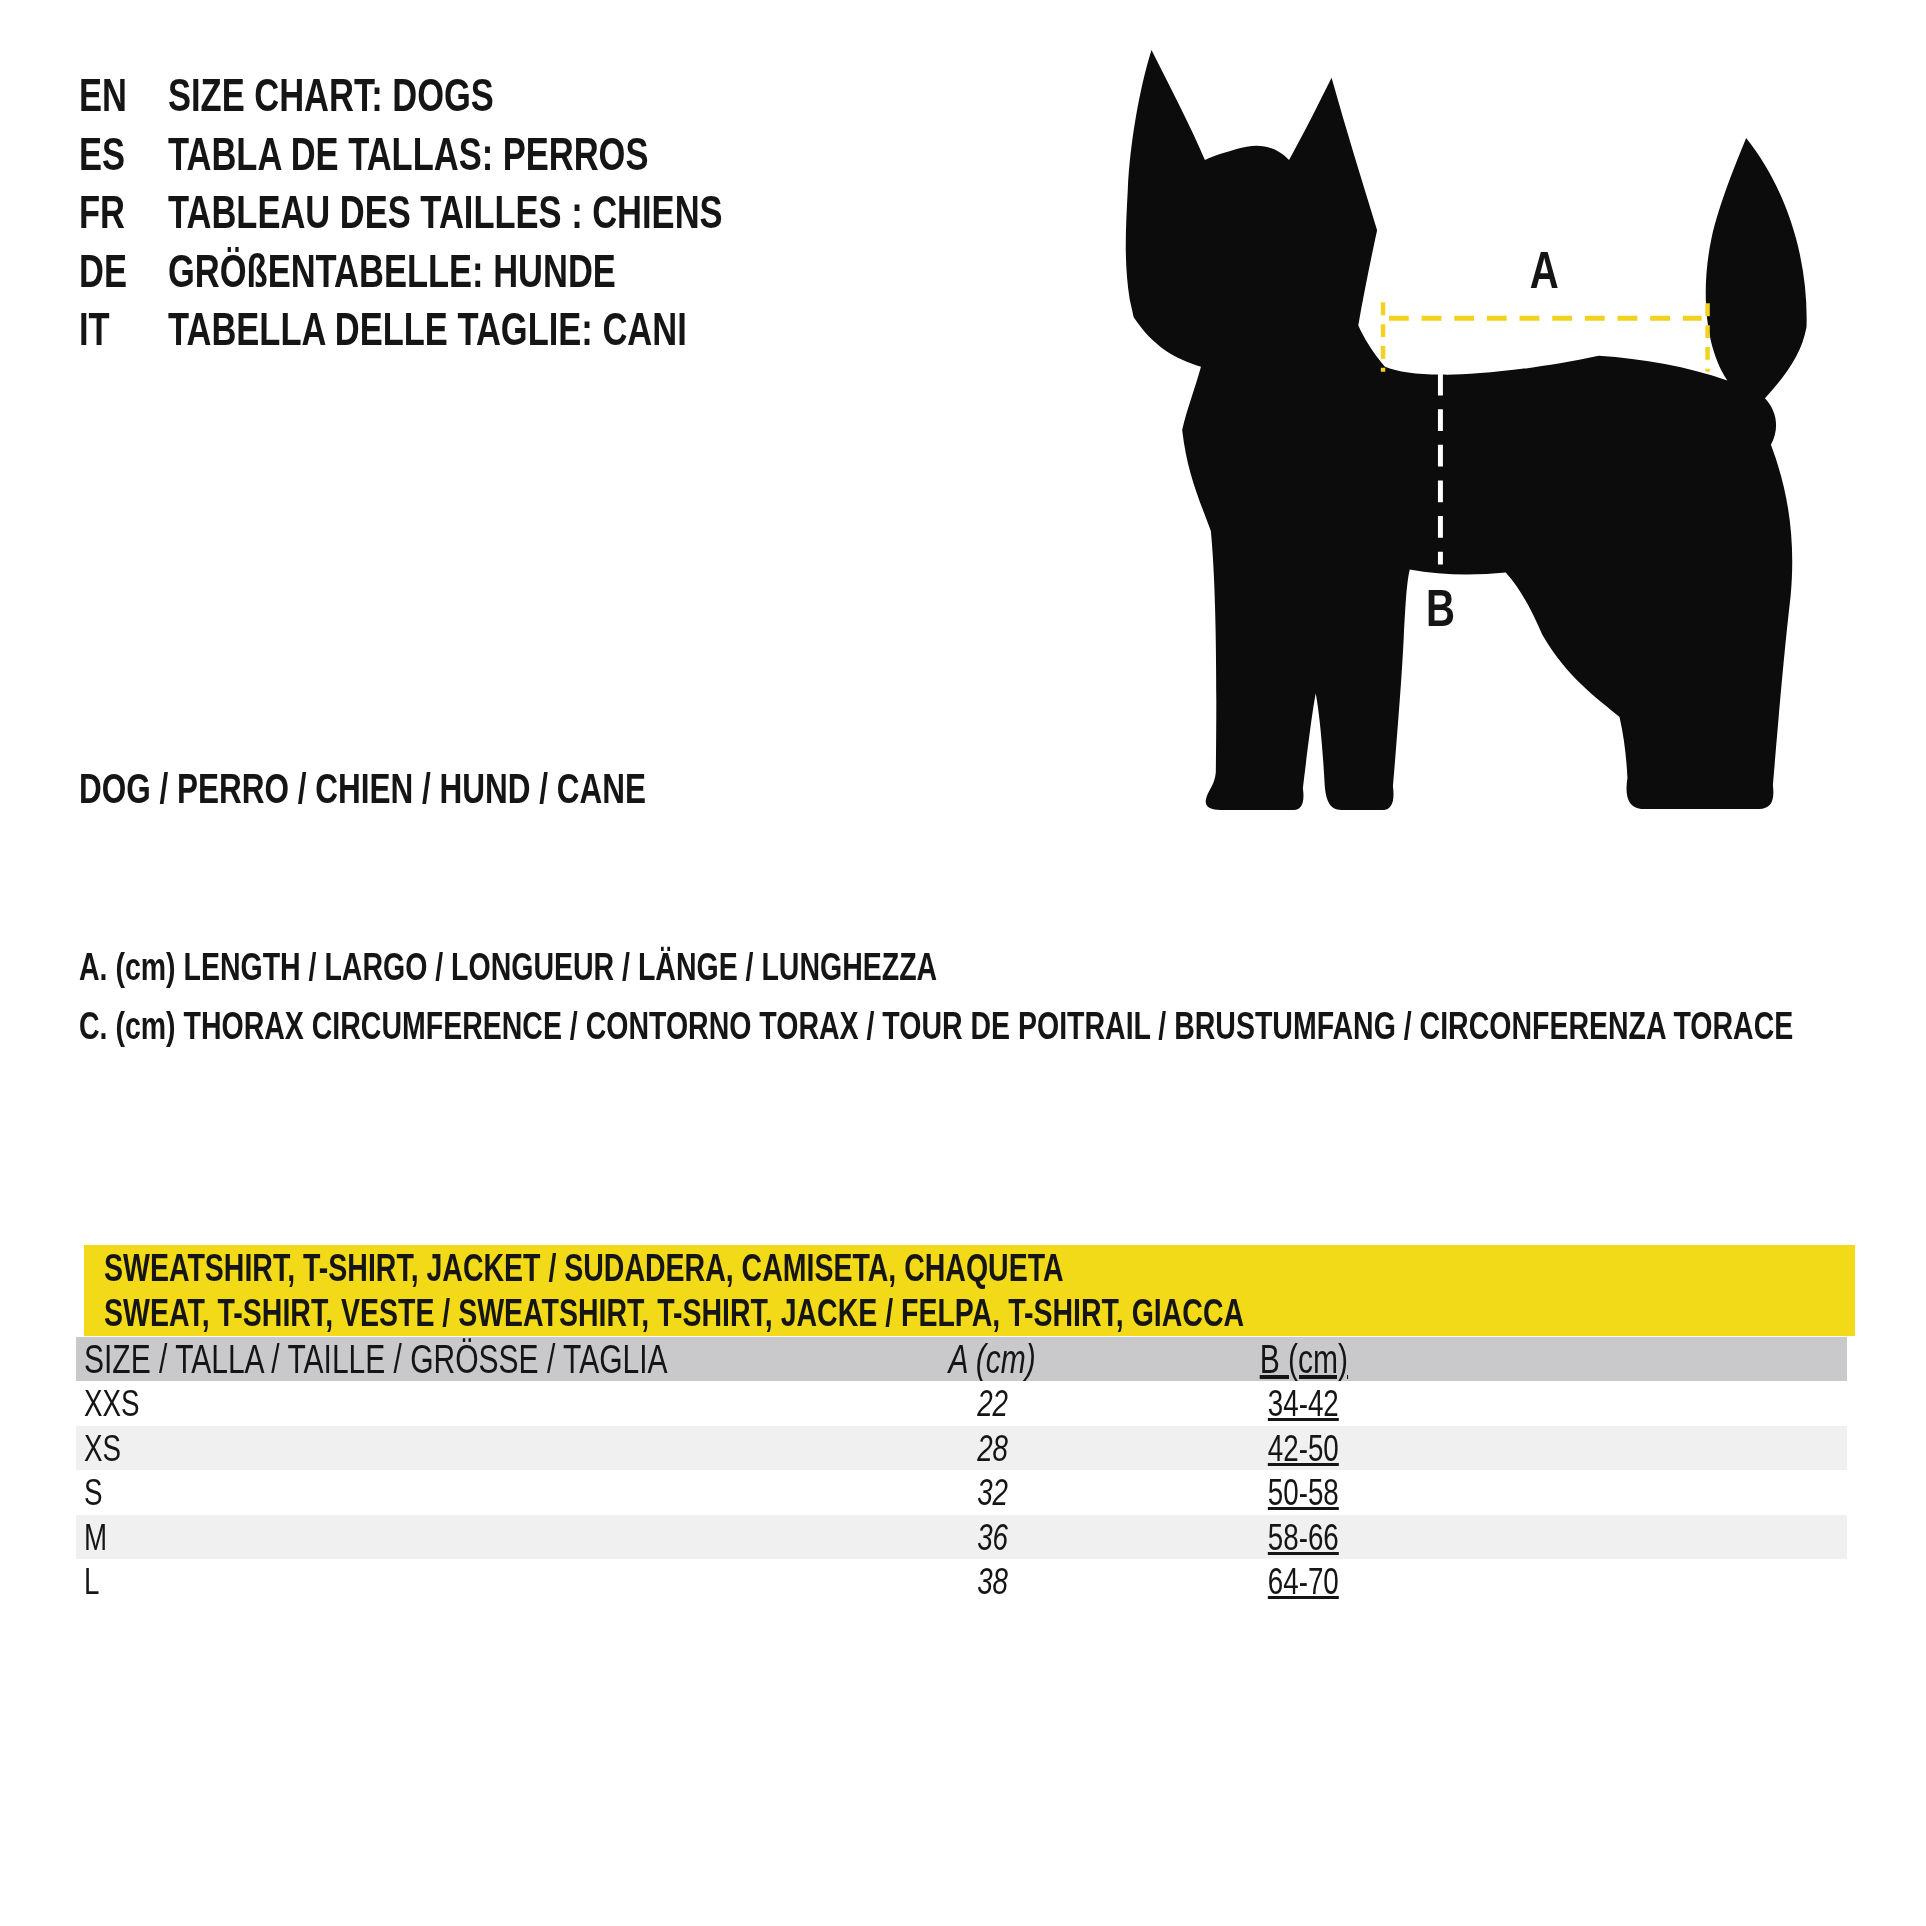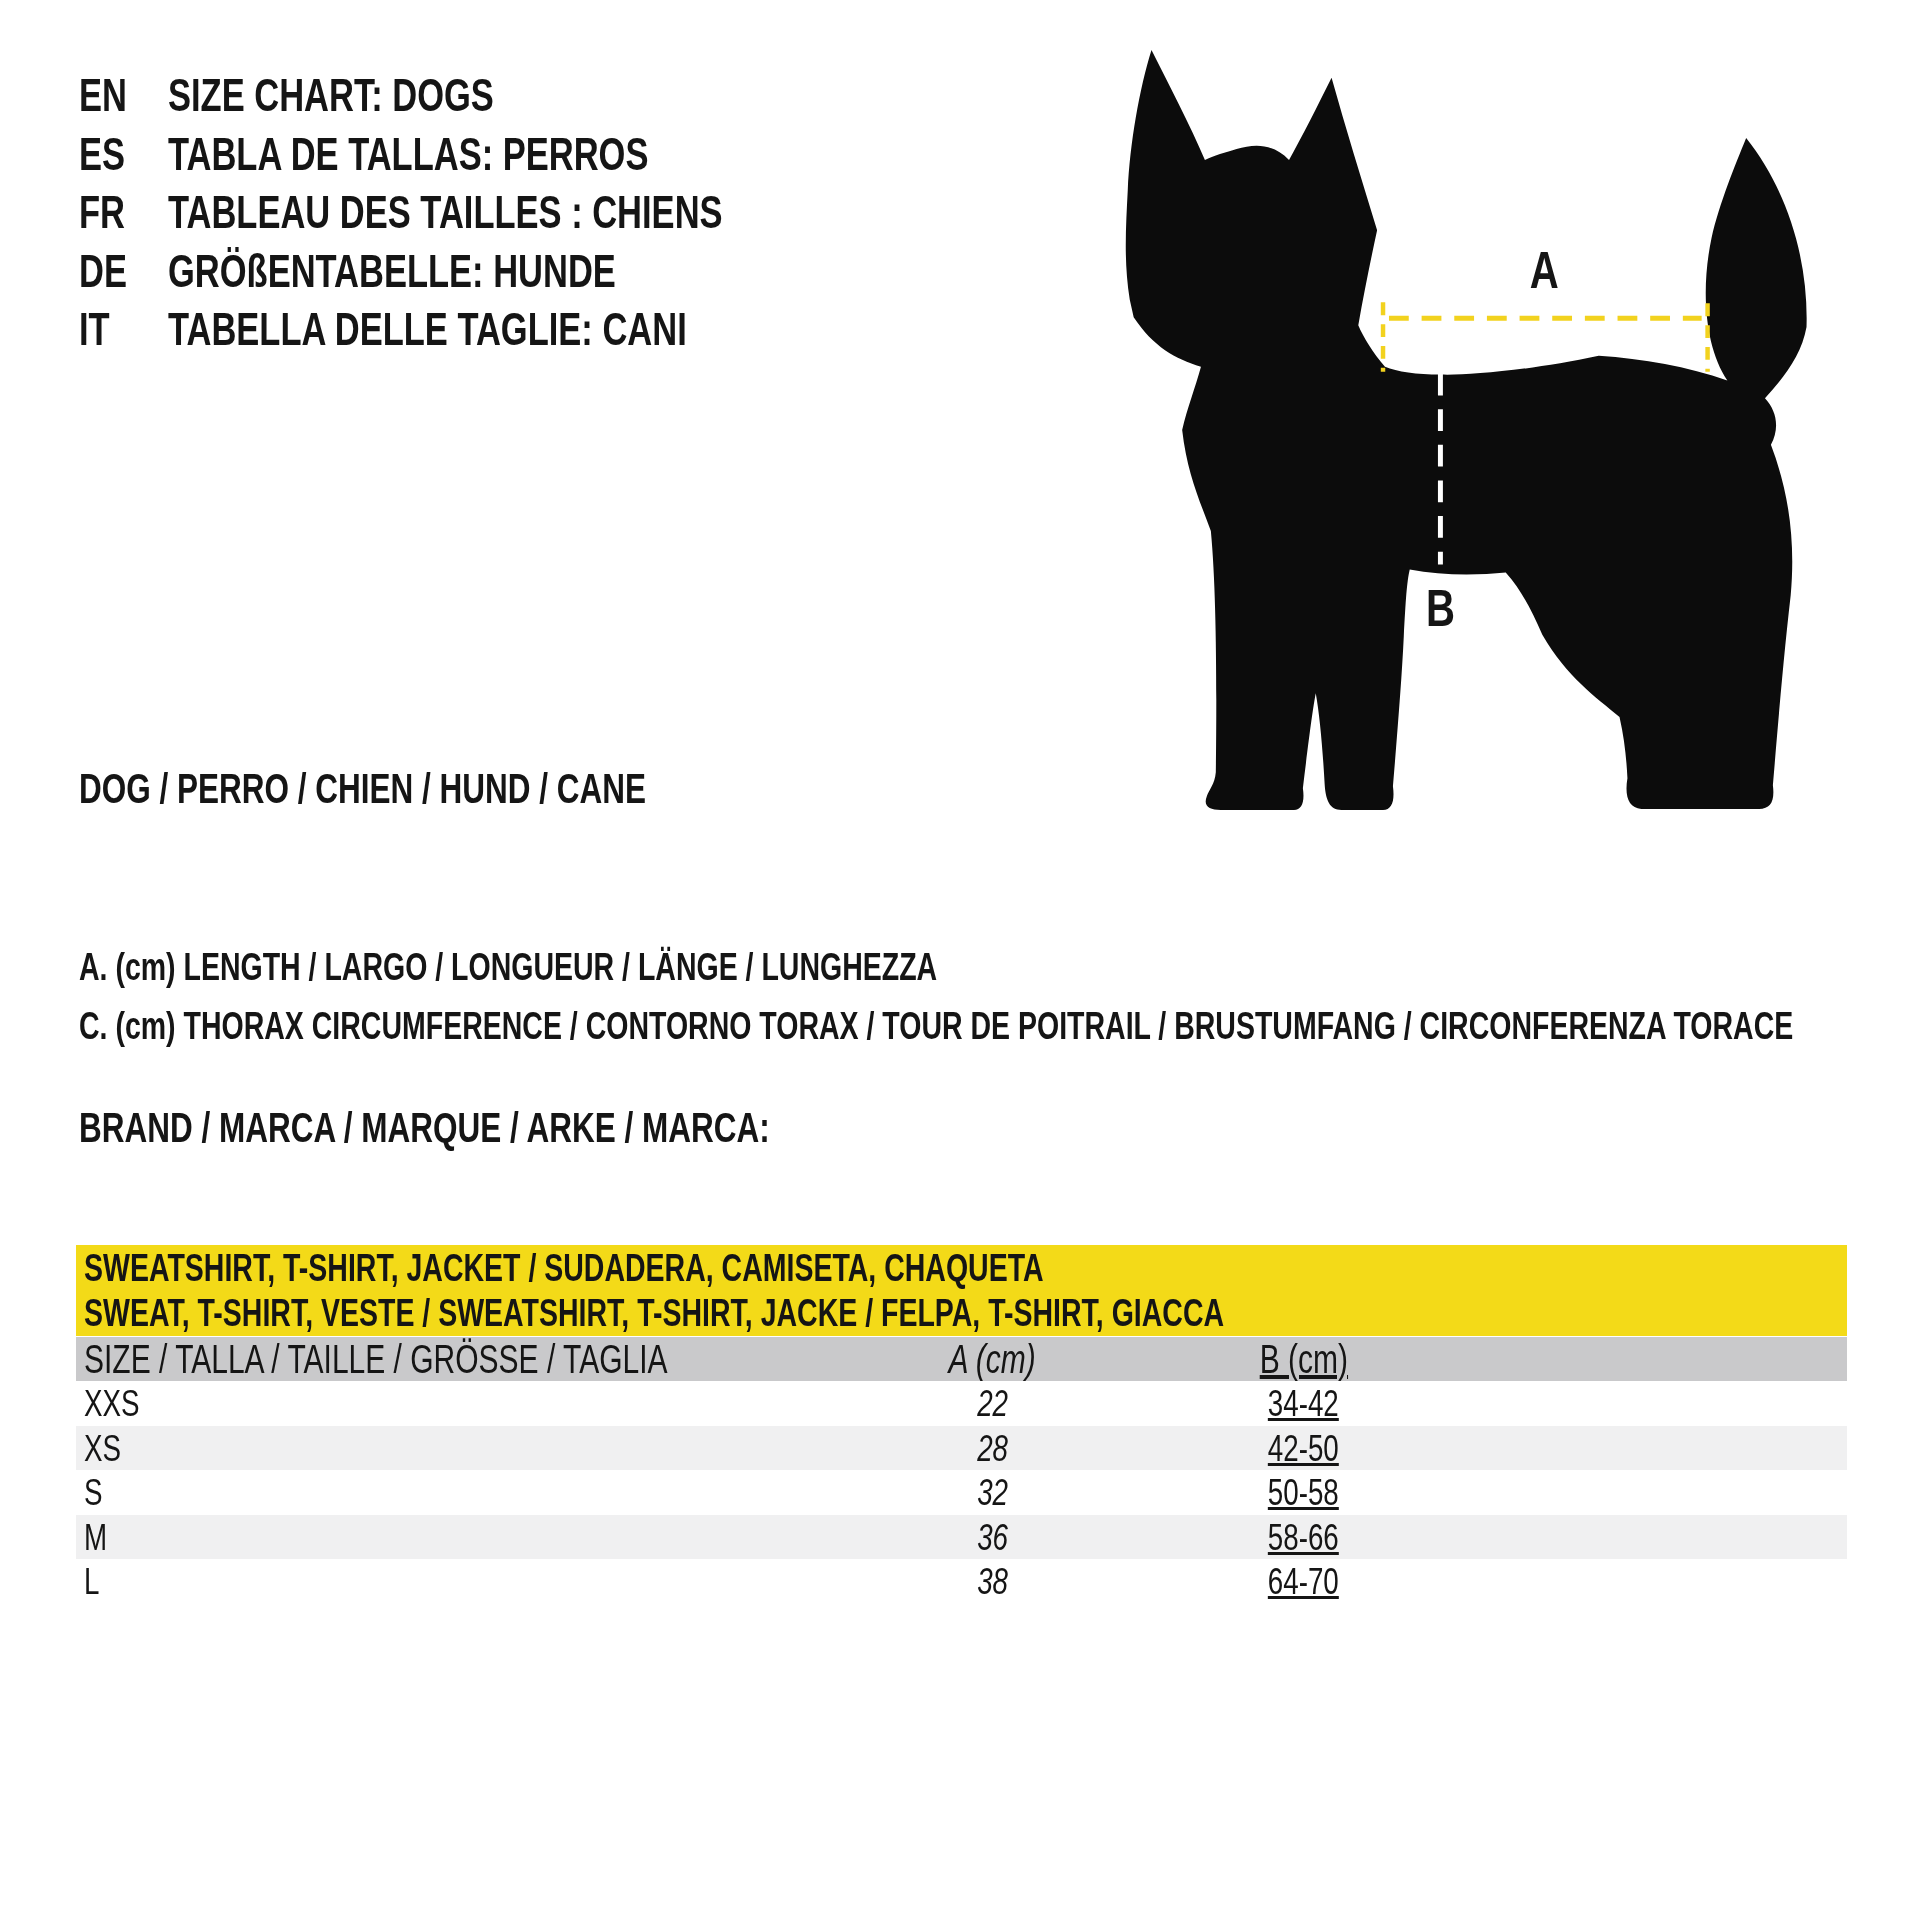--- a/index.html
+++ b/index.html
@@ -25,21 +25,21 @@
   .dog-svg{position:absolute;left:1104px;top:40px;width:752px;height:782px;}
 
   .caption-line{position:absolute;left:79px;height:50px;display:flex;align-items:center;
                 font-weight:700;font-size:42px;}
   .note-line{position:absolute;left:79px;height:48px;display:flex;align-items:center;
              font-weight:700;font-size:38px;}
 
   
   .band{position:absolute;left:76px;width:1771px;}
   .banner{top:1245px;height:91px;background:var(--yellow);display:flex;flex-direction:column;
-          justify-content:center;padding-left:8px;font-weight:700;font-size:38px;line-height:45px;}
+          justify-content:center;padding-left:20px;font-weight:700;font-size:38px;line-height:45px;margin-left:8px;}
   .thead{top:1337px;height:45px;background:var(--header-gray);}
   .trow{height:45px;background:#fff;}
   .trow.alt{background:var(--row-alt);}
   .cell{position:absolute;top:0;height:45px;display:flex;align-items:center;font-size:37px;}
   .cell.size{left:8px;}
   .cell.col-a{left:778px;width:277px;justify-content:center;font-style:italic;}
   .cell.col-b{left:1089px;width:277px;justify-content:center;text-decoration:underline;}
   .thead .cell{font-size:40px;align-items:center;}
   .rows-font{font-weight:400;text-align:right;}
 </style>
@@ -129,23 +129,20 @@
     <span class="cx">DOG / PERRO / CHIEN / HUND / CANE</span>
   </div>
 
   <div class="note-line" style="top:943px">
     <span class="cx">A. (cm) LENGTH / LARGO / LONGUEUR / LÄNGE / LUNGHEZZA</span>
   </div>
   <div class="note-line" style="top:1002px">
     <span class="cx">C. (cm) THORAX CIRCUMFERENCE / CONTORNO TORAX / TOUR DE POITRAIL / BRUSTUMFANG / CIRCONFERENZA TORACE</span>
   </div>
 
-  <div class="caption-line" style="top:1103px">
-    <span class="cx">BRAND / MARCA / MARQUE / ARKE / MARCA:</span>
-  </div>
 
   <div class="band banner">
     <div><span class="cx">SWEATSHIRT, T-SHIRT, JACKET / SUDADERA, CAMISETA, CHAQUETA</span></div>
     <div><span class="cx">SWEAT, T-SHIRT, VESTE / SWEATSHIRT, T-SHIRT, JACKE / FELPA, T-SHIRT, GIACCA</span></div>
   </div>
 
   <div class="band thead">
     <span class="cell size">
         <span class="cx">SIZE / TALLA / TAILLE / GRÖSSE / TAGLIA</span>
       </span>

